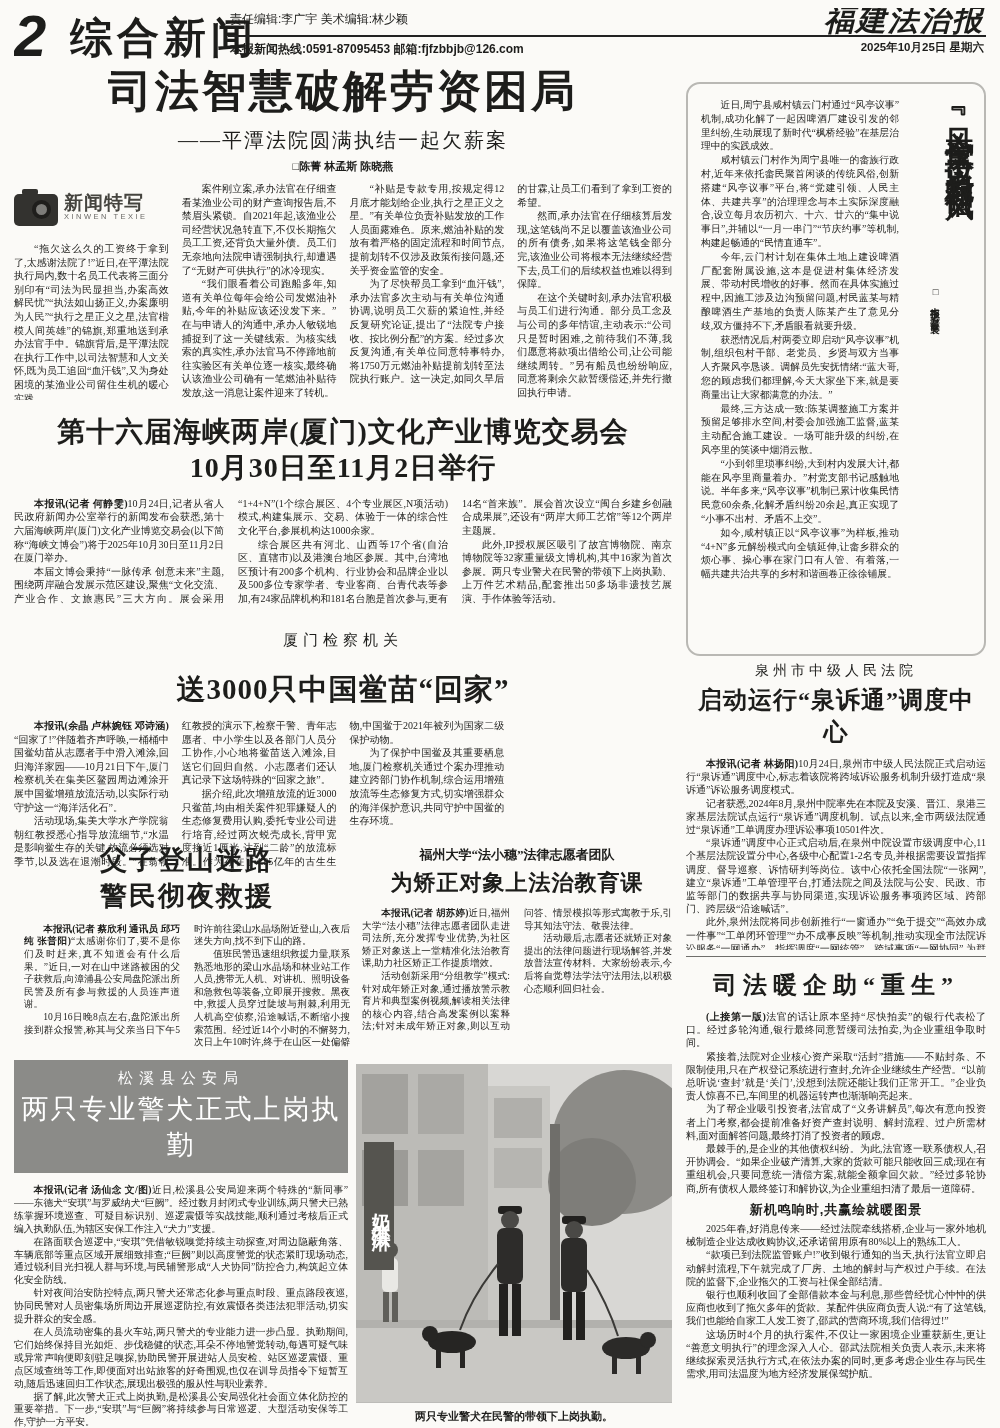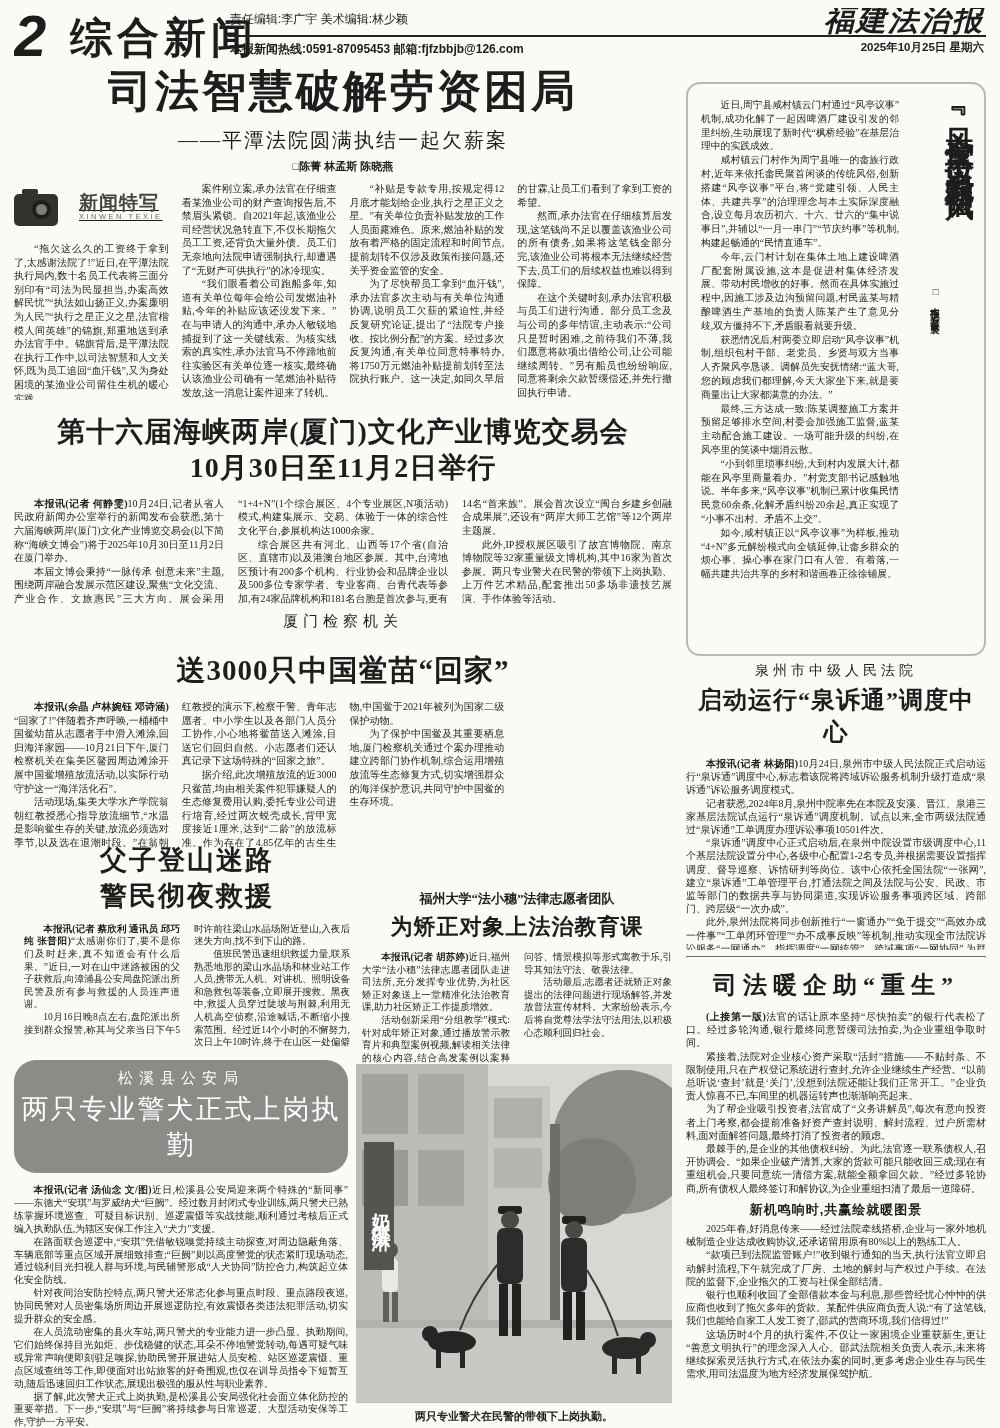--- a/index.html
+++ b/index.html
@@ -19,40 +19,40 @@
   #edline{position:absolute;left:216px;top:3px;font-size:12px;font-weight:normal;}
   #hdrule{position:absolute;left:214px;right:0;top:27px;border-top:2px solid #222;}
   #hotline{position:absolute;left:216px;top:33px;font-size:12px;font-weight:bold;}
   #papername{position:absolute;right:2px;top:-8px;font-size:30px;font-weight:800;font-style:italic;letter-spacing:2px;}
   #pubdate{position:absolute;right:2px;top:32px;font-size:11.5px;font-weight:bold;}
   
   .lead-title{font-size:44px;font-weight:800;letter-spacing:3px;}
   .lead-sub{font-size:20px;letter-spacing:2px;margin-top:6px;}
   .lead-byl{font-size:11px;font-weight:bold;margin-top:5px;}
   .lead-body{margin-top:8px;height:226px;column-count:4;column-gap:13px;}
-  .featlogo{width:100%;height:56px;display:flex;align-items:center;gap:21px;margin-bottom:4px;text-decoration:underline;}
+  .featlogo{width:100%;height:56px;display:flex;align-items:center;gap:6px;margin-bottom:4px;}
   .cam{width:44px;height:32px;background:#33322f;border-radius:5px;position:relative;flex:none;}
   .cam:before{content:"";position:absolute;left:8px;top:-5px;width:16px;height:6px;background:#33322f;border-radius:2px;}
   .lens{position:absolute;right:7px;top:6px;width:19px;height:19px;border-radius:50%;
         background:#7d7c79;border:4px solid #1f1e1c;}
   .flcn{font-size:19px;font-weight:800;color:#45443f;letter-spacing:1px;}
   .flen{font-size:7.5px;letter-spacing:2.5px;color:#6a6966;}
   
   .h-serif{font-weight:800;}
   .expo-t{font-size:28px;line-height:1.3;letter-spacing:1px;}
   .kicker{font-size:15px;letter-spacing:5px;}
   .crab-t{font-size:29px;letter-spacing:1px;margin-top:20px;}
   .resc-t{font-size:27px;line-height:1.35;letter-spacing:2px;}
   .law-k{font-size:13px;font-weight:bold;}
   .law-t{font-size:22px;letter-spacing:1px;margin-top:4px;}
   .cols3{column-count:3;column-gap:14px;}
   .cols4{column-count:4;column-gap:13px;}
   .cols2{column-count:2;column-gap:14px;}
   
-  .graybox{background:#8b8b88;color:#fff;text-align:center;padding:9px 4px 10px;border-radius:22px;}
+  .graybox{background:#8b8b88;color:#fff;text-align:center;padding:9px 4px 10px;}
   .dog-k{font-size:15px;letter-spacing:6px;}
   .dog-t{font-size:27px;font-weight:400;letter-spacing:2px;margin-top:3px;}
   .dog-body{margin-top:11px;height:272px;font-size:9.8px;line-height:12.9px;}
   
   .photo{position:relative;width:316px;height:338px;background:#d6d5d2;outline:1px solid #bcbbb8;}
   .shopsign{position:absolute;left:8px;top:78px;width:30px;height:128px;background:#55544f;
             color:#fff;writing-mode:vertical-rl;font-size:19px;font-weight:800;
             letter-spacing:6px;padding-top:8px;text-align:start;display:flex;justify-content:center;}
   .caption{font-size:11px;font-weight:bold;margin-top:7px;}
   
@@ -120,21 +120,21 @@
     <div class="body cols3" style="margin-top:10px;height:116px;">
       <p><b class="byl">本报讯(记者 何静雯)</b><span>10月24日,记者从省人民政府新闻办公室举行的新闻发布会获悉,第十六届海峡两岸(厦门)文化产业博览交易会(以下简称“海峡文博会”)将于2025年10月30日至11月2日在厦门举办。</span></p>
       <div>
           <p class="para">本届文博会秉持“一脉传承 创意未来”主题,围绕两岸融合发展示范区建设,聚焦“文化交流、产业合作、文旅惠民”三大方向。展会采用“1+4+N”(1个综合展区、4个专业展区,N项活动)模式,构建集展示、交易、体验于一体的综合性文化平台,参展机构达1000余家。</p>
           <p class="para">综合展区共有河北、山西等17个省(自治区、直辖市)以及港澳台地区参展。其中,台湾地区预计有200多个机构、行业协会和品牌企业以及500多位专家学者、专业客商、台青代表等参加,有24家品牌机构和181名台胞是首次参与,更有14名“首来族”。展会首次设立“闽台乡建乡创融合成果展”,还设有“两岸大师工艺馆”等12个两岸主题展。</p>
           <p class="para">此外,IP授权展区吸引了故宫博物院、南京博物院等32家重量级文博机构,其中16家为首次参展。两只专业警犬在民警的带领下上岗执勤、上万件艺术精品,配套推出50多场非遗技艺展演、手作体验等活动。</p>
         </div>
     </div>
   </article>
 
-  <article class="sec" style="left:14px;top:612px;width:658px;height:240px;">
+  <article class="sec" style="left:14px;top:631px;width:658px;height:240px;">
     <div class="kicker ctr">厦门检察机关</div>
     <h2 class="crab-t h-serif ctr">送3000只中国鲎苗“回家”</h2>
     <div class="body cols4" style="margin-top:9px;height:156px;">
       <p><b class="byl">本报讯(余晶 卢林婉钰 邓诗涵)</b><span>“回家了!”伴随着齐声呼唤,一桶桶中国鲎幼苗从志愿者手中滑入滩涂,回归海洋家园——10月21日下午,厦门检察机关在集美区鳌园周边滩涂开展中国鲎增殖放流活动,以实际行动守护这一“海洋活化石”。</span></p>
       <div>
           <p class="para">活动现场,集美大学水产学院翁朝红教授悉心指导放流细节,“水温是影响鲎生存的关键,放流必须选对季节,以及选在退潮时段。”在翁朝红教授的演示下,检察干警、青年志愿者、中小学生以及各部门人员分工协作,小心地将鲎苗送入滩涂,目送它们回归自然。小志愿者们还认真记录下这场特殊的“回家之旅”。</p>
           <p class="para">据介绍,此次增殖放流的近3000只鲎苗,均由相关案件犯罪嫌疑人的生态修复费用认购,委托专业公司进行培育,经过两次蜕壳成长,背甲宽度接近1厘米,达到“二龄”的放流标准。作为存在了4.85亿年的古生生物,中国鲎于2021年被列为国家二级保护动物。</p>
           <p class="para">为了保护中国鲎及其重要栖息地,厦门检察机关通过个案办理推动建立跨部门协作机制,综合运用增殖放流等生态修复方式,切实增强群众的海洋保护意识,共同守护中国鲎的生存环境。</p>
         </div>
     </div>
@@ -145,21 +145,21 @@
     <h2 class="resc-t h-serif ctr">警民彻夜救援</h2>
     <div class="body cols2" style="margin-top:8px;height:128px;font-size:9.6px;line-height:12.6px;">
       <p><b class="byl">本报讯(记者 蔡欣利 通讯员 邱巧纯 张普阳)</b><span>“太感谢你们了,要不是你们及时赶来,真不知道会有什么后果。”近日,一对在山中迷路被困的父子获救后,向漳浦县公安局盘陀派出所民警及所有参与救援的人员连声道谢。</span></p>
       <div>
           <p class="para">10月16日晚8点左右,盘陀派出所接到群众报警,称其与父亲当日下午5时许前往梁山水晶场附近登山,入夜后迷失方向,找不到下山的路。</p>
           <p class="para">值班民警迅速组织救援力量,联系熟悉地形的梁山水晶场和林业站工作人员,携带无人机、对讲机、照明设备和急救包等装备,立即展开搜救。黑夜中,救援人员穿过陡坡与荆棘,利用无人机高空侦察,沿途喊话,不断缩小搜索范围。经过近14个小时的不懈努力,次日上午10时许,终于在山区一处偏僻位置发现了体力透支、精神疲惫的父子二人,所幸他们身体并无大碍,在稍作休整后,被民警安全护送下山。</p>
         </div>
     </div>
   </article>
 
-  <article class="sec" style="left:362px;top:846px;width:310px;height:208px;margin-top:44px;">
+  <article class="sec" style="left:362px;top:846px;width:310px;height:208px;">
     <div class="law-k ctr">福州大学“法小穗”法律志愿者团队</div>
     <h2 class="law-t h-serif ctr">为矫正对象上法治教育课</h2>
     <div class="body cols2" style="margin-top:9px;height:138px;font-size:9.6px;line-height:12.6px;">
       <p><b class="byl">本报讯(记者 胡苏婷)</b><span>近日,福州大学“法小穗”法律志愿者团队走进司法所,充分发挥专业优势,为社区矫正对象送上一堂精准化法治教育课,助力社区矫正工作提质增效。</span></p>
       <div>
           <p class="para">活动创新采用“分组教学”模式:针对成年矫正对象,通过播放警示教育片和典型案例视频,解读相关法律的核心内容,结合高发案例以案释法;针对未成年矫正对象,则以互动问答、情景模拟等形式寓教于乐,引导其知法守法、敬畏法律。</p>
           <p class="para">活动最后,志愿者还就矫正对象提出的法律问题进行现场解答,并发放普法宣传材料。大家纷纷表示,今后将自觉尊法学法守法用法,以积极心态顺利回归社会。</p>
         </div>
     </div>
   </article>
@@ -251,21 +251,21 @@
     </div>
   </aside>
 
   <article class="sec" style="left:686px;top:662px;width:300px;height:288px;">
     <div class="qz-k ctr">泉州市中级人民法院</div>
     <h2 class="qz-t h-serif ctr">启动运行“泉诉通”调度中心</h2>
     <div class="body qz-body">
       <p><b class="byl">本报讯(记者 林扬阳)</b><span>10月24日,泉州市中级人民法院正式启动运行“泉诉通”调度中心,标志着该院将跨域诉讼服务机制升级打造成“泉诉通”诉讼服务调度模式。</span></p>
       <div>
           <p class="para">记者获悉,2024年8月,泉州中院率先在本院及安溪、晋江、泉港三家基层法院试点运行“泉诉通”调度机制。试点以来,全市两级法院通过“泉诉通”工单调度办理诉讼事项10501件次。</p>
-          <p class="para">“泉诉通”调度中心正式启动后,在泉州中院设置市级调度中心,11个基层法院设置分中心,各级中心配置1-2名专员,并根据需要设置指挥调度、督导巡察、诉情研判等岗位。该中心依托全国法院“一张网”,建立“泉诉通”工单管理平台,打通法院之间及法院与公安、民政、市监等部门的数据共享与协同渠道,实现诉讼服务事项跨区域、跨部门、跨层级“一次办成”。</p>
+          <p class="para">“泉诉通”调度中心正式启动后,在泉州中院设置市级调度中心,11个基层法院设置分中心,各级中心配置1-2名专员,并根据需要设置指挥调度、督导巡察、诉情研判等岗位。该中心依托全国法院“一张网”,建立“泉诉通”工单管理平台,打通法院之间及法院与公安、民政、市监等部门的数据共享与协同渠道,实现诉讼服务事项跨区域、跨部门、跨层级“沿途喊话”。</p>
           <p class="para">此外,泉州法院将同步创新推行“一窗通办”“免于提交”“高效办成一件事”“工单闭环管理”“办不成事反映”等机制,推动实现全市法院诉讼服务“一网通办”、指挥调度“一网统管”、跨域事项“一网协同”,为群众提供更加普惠均等、便捷高效、智能精准的诉讼服务。</p>
         </div>
     </div>
   </article>
 
   <article class="sec reb" style="left:686px;top:956px;width:300px;height:472px;">
     <h2 class="reb-t h-serif ctr">司法暖企助“重生”</h2>
     <div class="body reb-body">
       <p><b class="byl">(上接第一版)</b><span>法官的话让原本坚持“尽快拍卖”的银行代表松了口。经过多轮沟通,银行最终同意暂缓司法拍卖,为企业重组争取时间。</span></p>
       <div>

